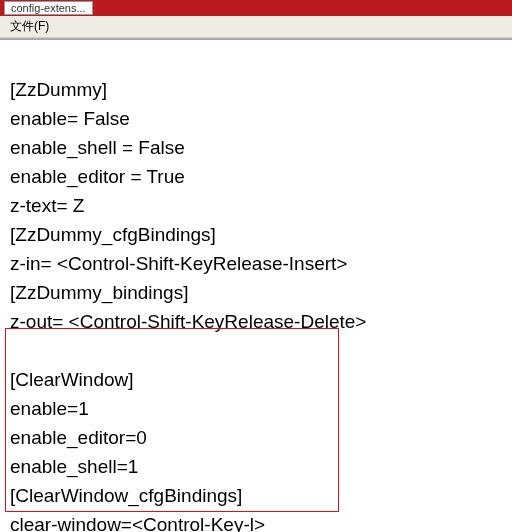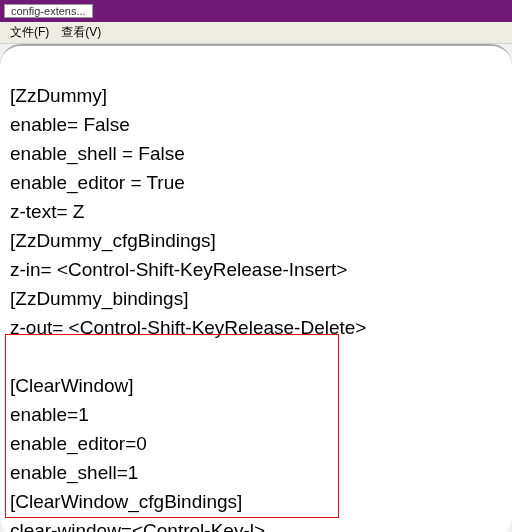--- a/index.html
+++ b/index.html
@@ -4,22 +4,22 @@
   <style>
     * { margin: 0; padding: 0; box-sizing: border-box; }
     body {
       width: 512px;
       height: 532px;
       font-family: "Segoe UI", Tahoma, sans-serif;
       background: #f0f0f0;
       overflow: hidden;
     }
     .titlebar {
-      height: 22px;
-      background: #701a75;
+      height: 16px;
+      background: #b91c1c;
       display: flex;
       align-items: center;
       padding: 0 4px;
     }
     .titlebar-tab {
       background: #fff;
       border: 1px solid #999;
       height: 14px;
       font-size: 11px;
       padding: 0 6px;
@@ -43,21 +43,20 @@
       color: #000;
       cursor: pointer;
     }
     .editor {
       background: #fff;
       width: 100%;
       height: calc(100% - 38px);
       border-top: 2px solid #aaa;
       padding: 6px 6px 6px 10px;
       position: relative;
-      border-radius: 21px;
     }
     .text-block {
       font-family: "Segoe UI", Arial, sans-serif;
       font-size: 19px;
       line-height: 29px;
       color: #000;
       white-space: pre;
     }
     .highlight-box {
       position: absolute;
@@ -73,21 +72,20 @@
 <body>
 
 <div class="titlebar">
   <div class="titlebar-tab">
     <span>config-extens...</span>
   </div>
 </div>
 
 <div class="menubar">
   <div class="menu-item">文件(F)</div>
-  <div class="menu-item">查看(V)</div>
 </div>
 
 <div class="editor">
   <div class="text-block">
 <span>[ZzDummy]</span>
 <span>enable= False</span>
 <span>enable_shell = False</span>
 <span>enable_editor = True</span>
 <span>z-text= Z</span>
 <span>[ZzDummy_cfgBindings]</span>

